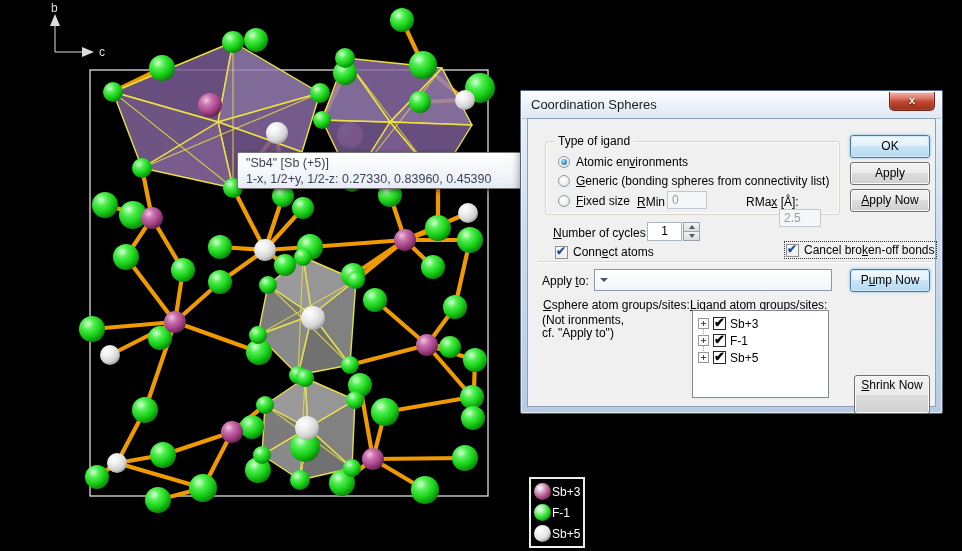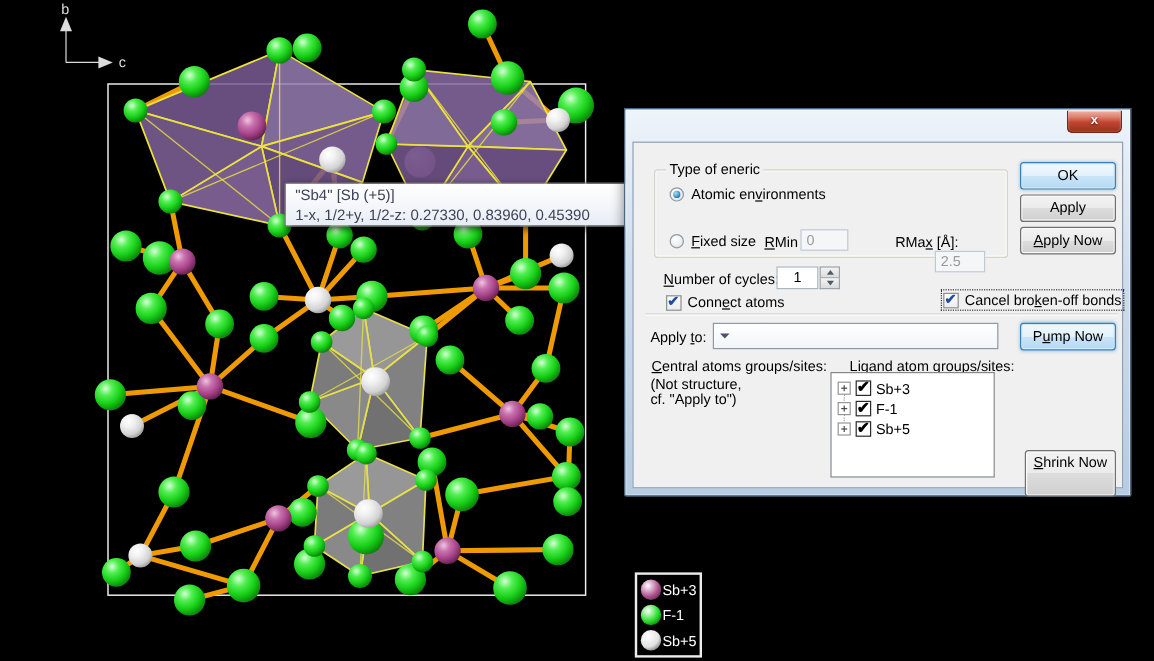--- a/index.html
+++ b/index.html
@@ -313,34 +313,41 @@
         <text x="99" y="56" fill="#dcdcdc" font-size="12" font-family="Liberation Sans, sans-serif">c</text>
       </g>
     </svg>
 
   <div class="tooltip">
     <div>"Sb4" [Sb (+5)]</div>
     <div>1-x, 1/2+y, 1/2-z: 0.27330, 0.83960, 0.45390</div>
   </div>
 
   <div class="dialog">
+    <div class="titlebar">
+      <span class="title-text">Coordination Spheres</span>
+    </div>
     <div class="close-btn">
       <span>x</span>
     </div>
 
     <div class="client">
 
       <div class="groupbox">
-        <span class="group-label">Type of eneric</span>
+        <span class="group-label">Type of igand</span>
 
         <div class="radio-row" style="left:12px;top:13px;">
           <span class="radio">
               <span class="dot"></span>
             </span>
           <span><span>Atomic en</span><span class="mn">v</span><span>ironments</span></span>
+        </div>
+        <div class="radio-row" style="left:12px;top:32px;">
+          <span class="radio"></span>
+          <span><span></span><span class="mn">G</span><span>eneric (bonding spheres from connectivity list)</span></span>
         </div>
         <div class="radio-row" style="left:12px;top:52px;">
           <span class="radio"></span>
           <span><span></span><span class="mn">F</span><span>ixed size</span></span>
         </div>
 
         <span class="abs" style="left:91px;top:53px;"><span></span><span class="mn">R</span><span>Min [Å]:</span></span>
         <span class="txtbox disabled" style="left:121px;top:49px;width:40px;height:18px;">0</span>
         <span class="abs" style="left:200px;top:53px;"><span>RMa</span><span class="mn">x</span><span> [Å]:</span></span>
         <span class="txtbox disabled" style="left:233px;top:49px;width:42px;height:18px;margin-top:18px;">2.5</span>
@@ -377,25 +384,25 @@
       <div class="separator" style="top:142px;"></div>
 
       <span class="abs" style="left:14px;top:155px;"><span>Apply </span><span class="mn">t</span><span>o:</span></span>
       <div class="combo" style="left:66px;top:150px;width:238px;">
         <span class="combo-arrow">
             <span class="tri-down"></span>
           </span>
       </div>
       <div class="btn default" style="left:322px;top:150px;"><span>P</span><span class="mn">u</span><span>mp Now</span></div>
 
-      <span class="abs" style="left:15px;top:179px;"><span></span><span class="mn">C</span><span>entral atoms groups/sites:</span></span>
-      <span class="note" style="left:14px;top:194px;">(Not structure,</span>
+      <span class="abs" style="left:15px;top:179px;"><span></span><span class="mn">C</span><span>sphere atom groups/sites:</span></span>
+      <span class="note" style="left:14px;top:194px;">(Not ironments,</span>
       <span class="note" style="left:14px;top:207px;">cf. "Apply to")</span>
 
-      <span class="abs" style="left:162px;top:179px;margin-left:18px;"><span></span><span class="mn">L</span><span>igand atom groups/sites:</span></span>
+      <span class="abs" style="left:162px;top:179px;"><span></span><span class="mn">L</span><span>igand atom groups/sites:</span></span>
 
       <div class="treebox">
         <div class="tree-row">
           <span class="expander"></span>
             <span class="tree-dots"></span>
           <span class="tree-cb">
               <span class="chk">✔</span>
             </span>
           <span class="tree-label">Sb+3</span>
         </div>

